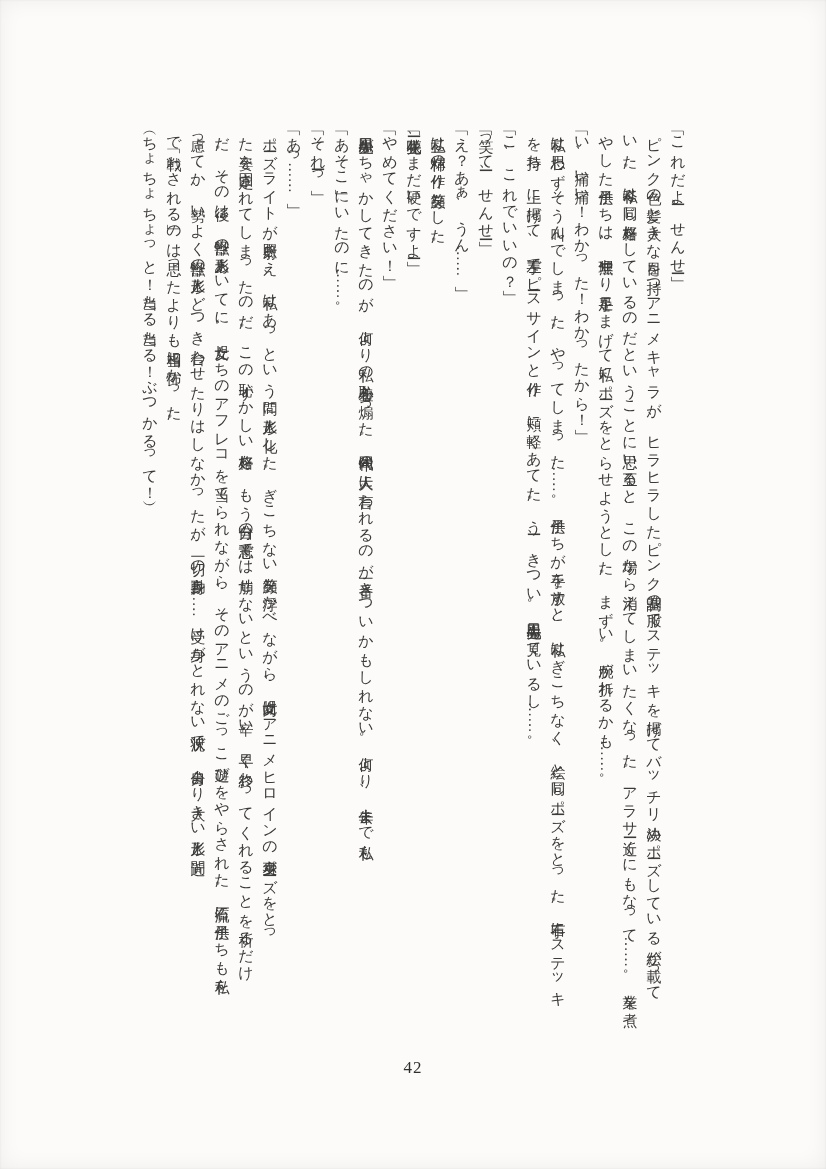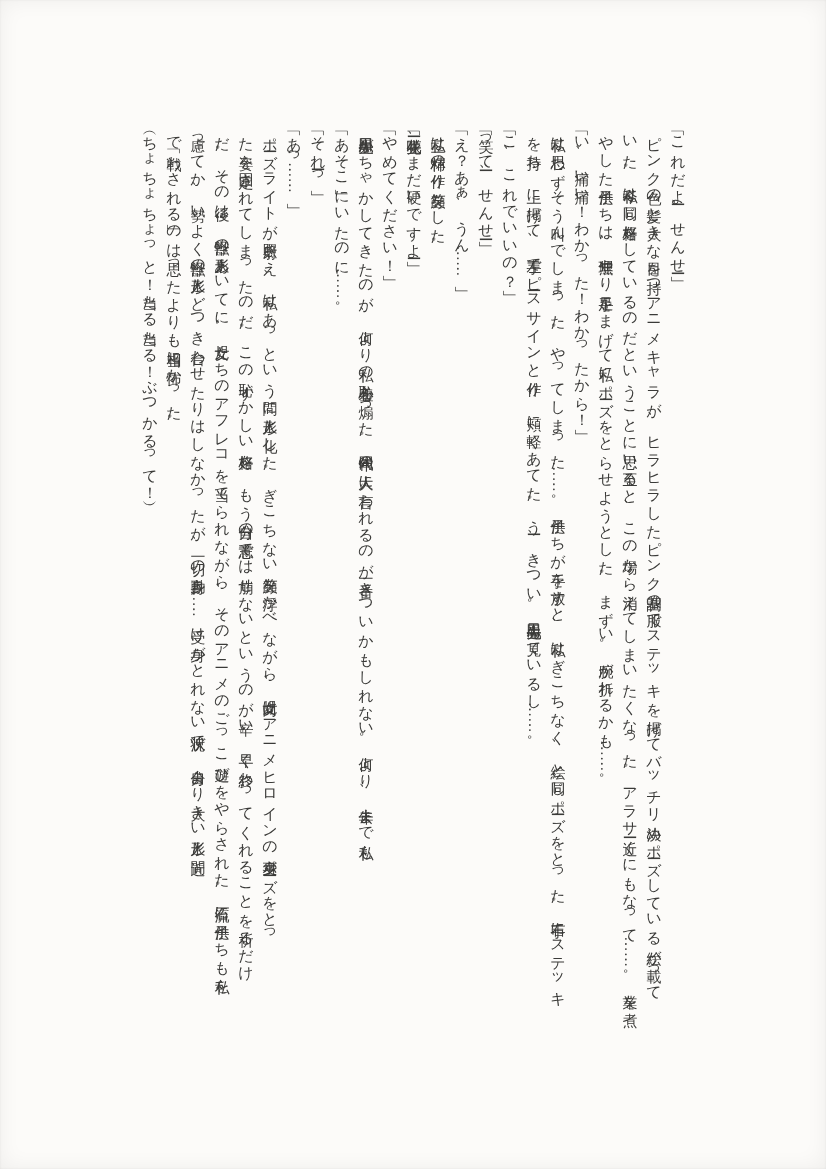--- a/index.html
+++ b/index.html
@@ -93,14 +93,15 @@
 
       <p class="tcol">だ。その後は、怪獣の人形あいてに、女児たちのアフレコを当てられながら、そのアニメのごっこ遊びをやらされた。流石に子供たちも私を</p>
 
       <p class="tcol">慮ってか、勢いよく怪獣の人形とどつき合わせたりはしなかったが、一切の身動き……受け身がとれない状況で、自分より大きい人形と間近</p>
 
       <p class="tcol">で「戦わされる」のは思ったよりも相当に怖かった。</p>
 
       <p class="tcol">（ちょちょちょっと！当たる当たる！ぶつかるって！）</p>
     </div>
 
+  <div class="page-number">42</div>
 
 </div>
 
 </body></html>

